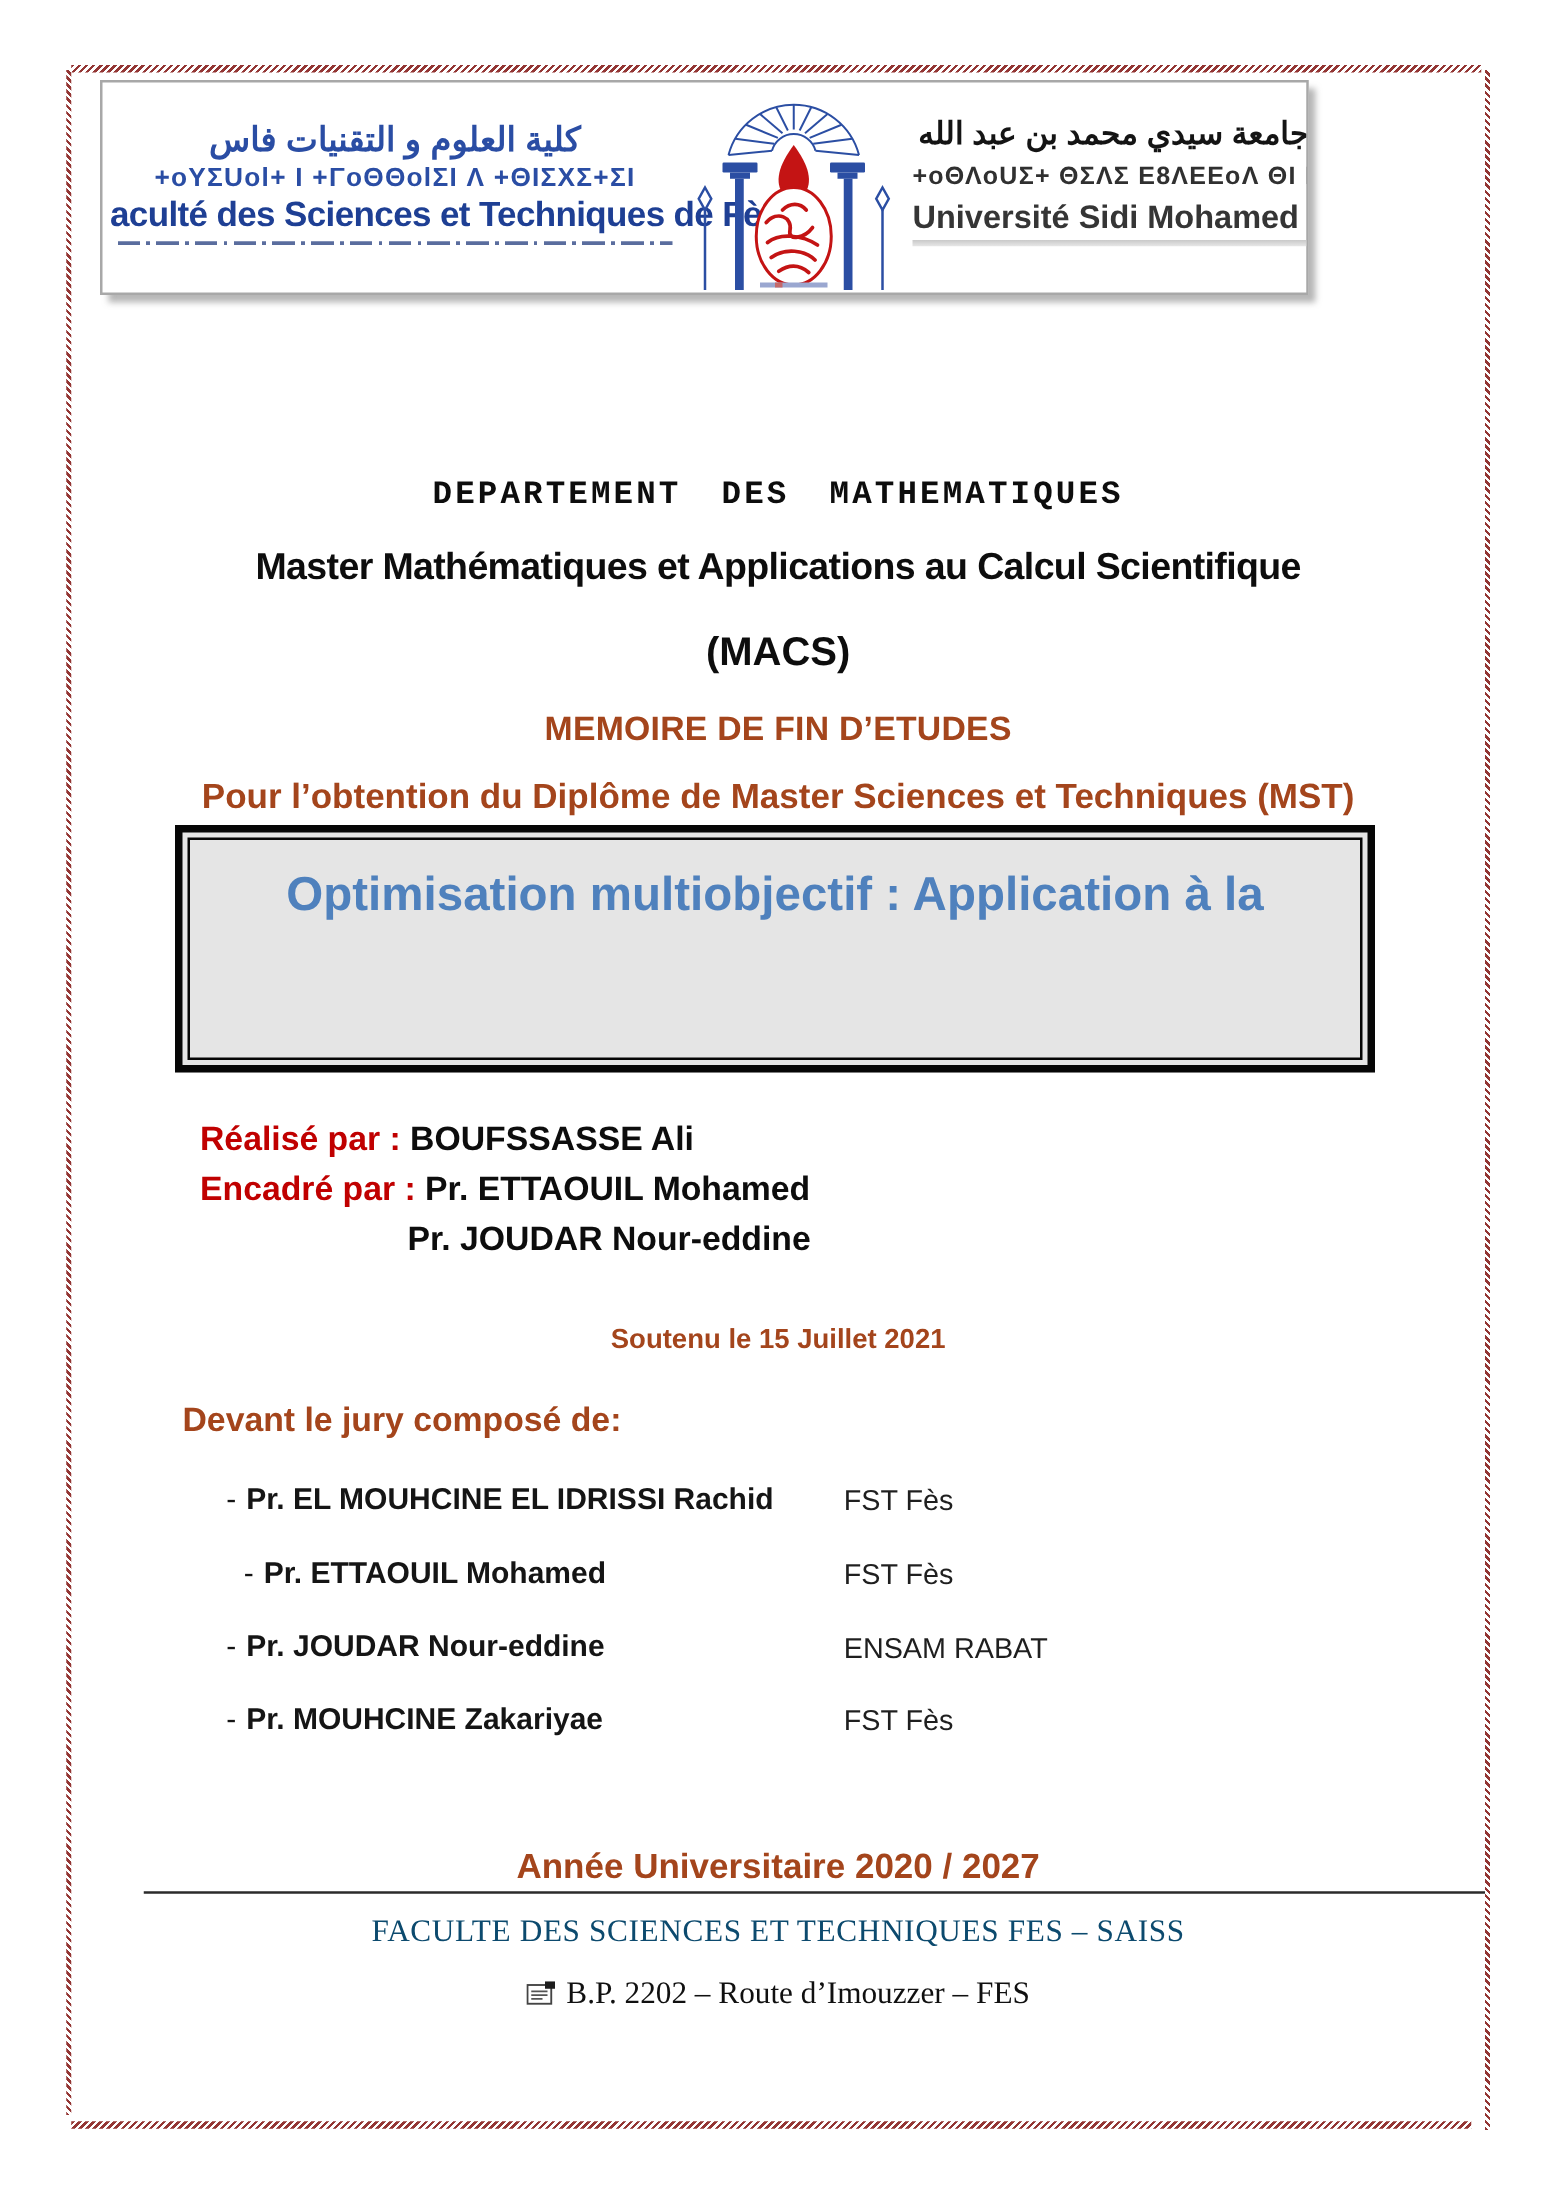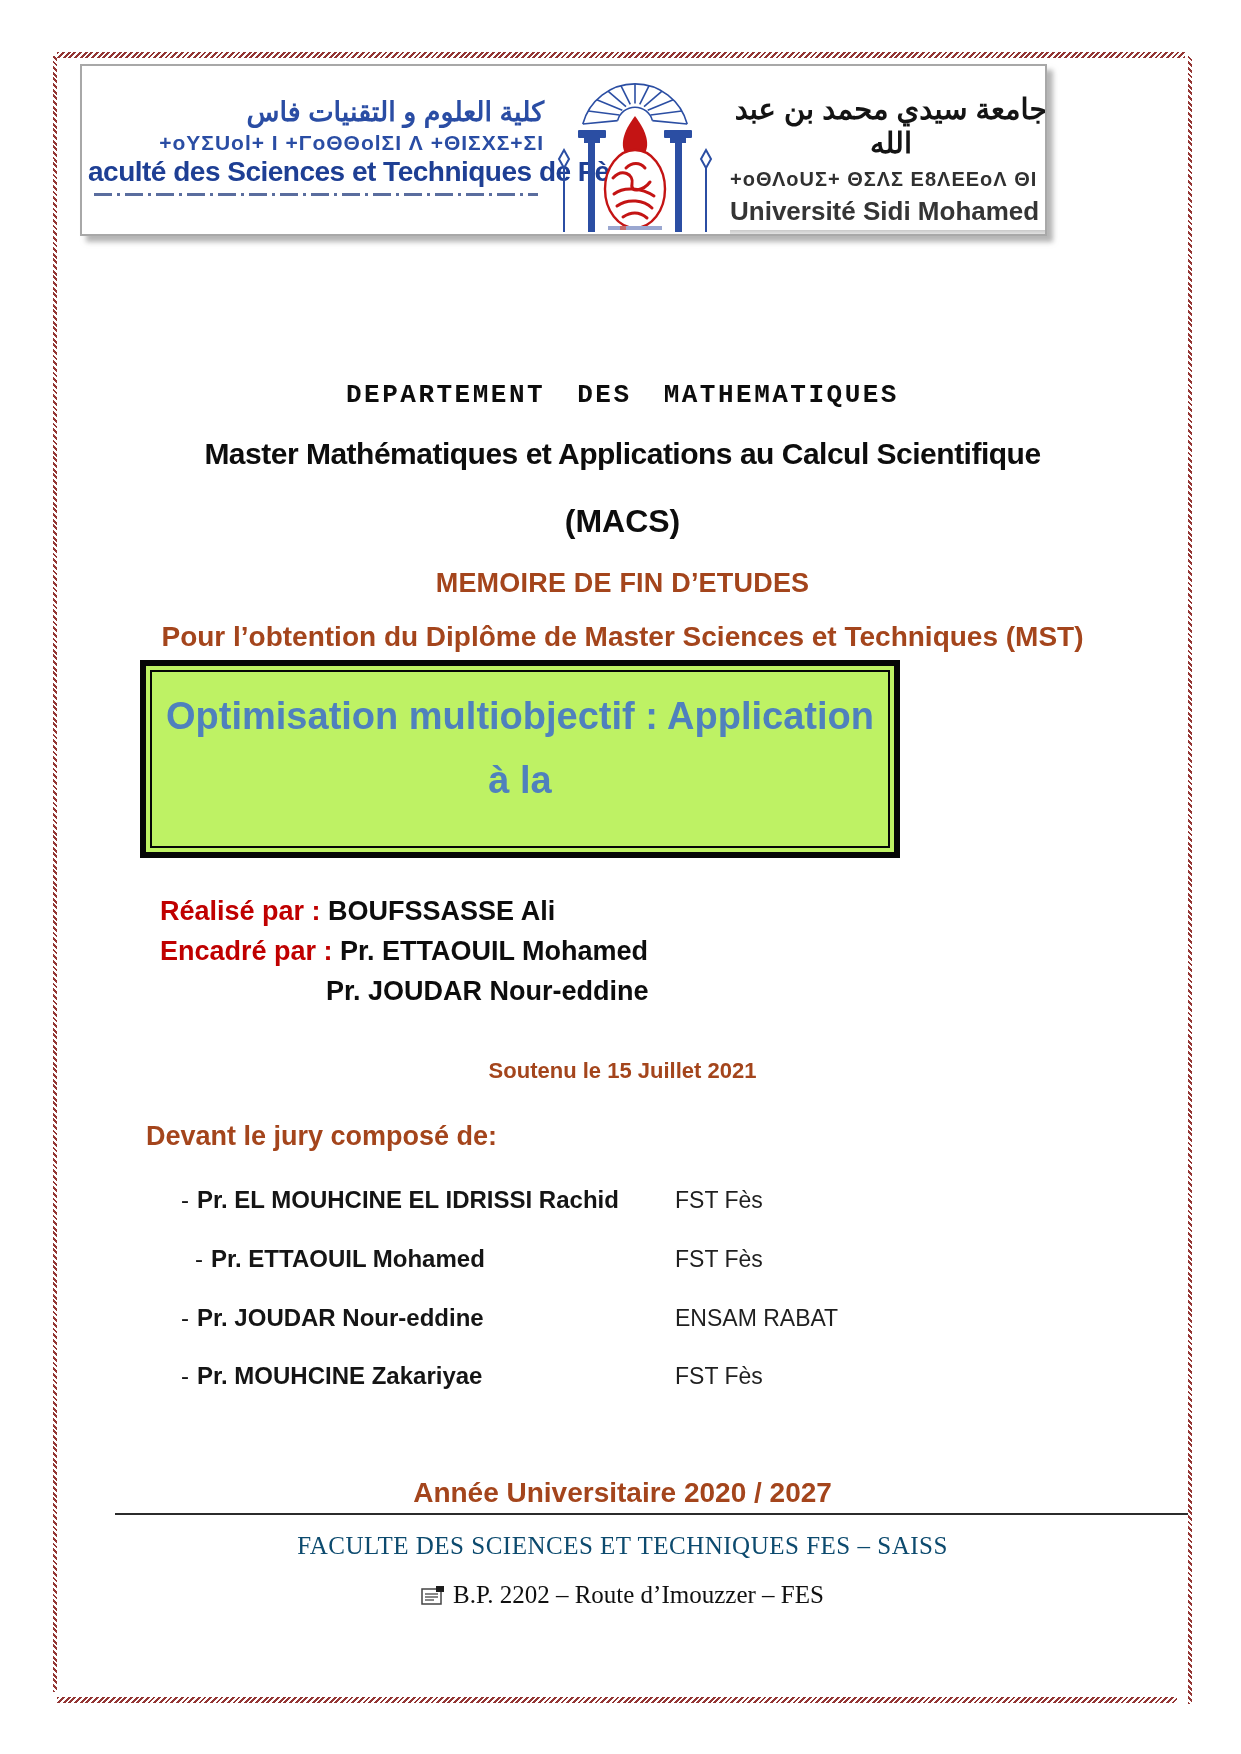--- a/index.html
+++ b/index.html
@@ -22,51 +22,51 @@
   .b-left  { left:53px;  top:56px; height:1636px; }
   .b-right { left:1188px; top:56px; height:1648px; }
 
   
   .header-box {
     position:absolute; left:80px; top:64px; width:967px; height:172px;
     background:#fff; border:2px solid #a8a8a8;
     box-shadow:6px 6px 5px rgba(120,120,120,.55);
     overflow:hidden;
   }
-  .hdr-left { position:absolute; left:6px; top:30px; width:456px; text-align:right; color:#2a4da4; }
+  .hdr-left { position:absolute; left:6px; top:30px; width:456px; text-align:center; color:#2a4da4; }
   .hdr-left .ar  { font-size:27px; font-weight:700; }
   .hdr-left .tif { font-size:21px; font-weight:700; letter-spacing:1px; margin-top:3px; }
   .hdr-left .lat { font-size:28px; font-weight:700; color:#1e3f94; letter-spacing:-0.5px; margin-top:1px; white-space:nowrap; }
   .dashdot {
     margin:5px auto 0; width:444px; height:3px;
     background:repeating-linear-gradient(90deg,#5a6d9e 0 18px,transparent 18px 23px,#5a6d9e 23px 26px,transparent 26px 31px);
   }
   .hdr-logo { position:absolute; left:468px; top:4px; width:170px; height:164px; }
   .hdr-right { position:absolute; left:648px; top:26px; width:322px; text-align:center; }
-  .hdr-right .ar  { font-size:29px; font-weight:700; color:#141414; }
+  .hdr-right .ar  { font-size:25px; font-weight:700; color:#141414; }
   .hdr-right .tif { font-size:20px; font-weight:700; color:#303030; letter-spacing:1px; margin-top:8px; white-space:nowrap; }
   .hdr-right .lat { font-size:26px; font-weight:700; color:#353535; margin-top:5px; white-space:nowrap; }
   .hdr-right .shadowline { margin-top:3px; height:5px; background:linear-gradient(#c9c9c9,#e7e7e7); }
 
   
   .cline { position:absolute; left:57px; width:1131px; text-align:center; color:#0d0d0d; }
   .dept {
     top:380px; font-family:"Liberation Mono", monospace; font-weight:700;
     font-size:26px; letter-spacing:2.5px; word-spacing:14px;
   }
   .master { top:437px; font-size:30px; font-weight:700; letter-spacing:-0.5px; }
   .macs   { top:503px; font-size:32px; font-weight:700; }
   .rust   { color:#a4451c; }
   .memoire   { top:568px; font-size:27px; font-weight:700; letter-spacing:0.2px; }
   .obtention { top:621px; font-size:28px; font-weight:700; }
 
   
   .title-box {
-    position:absolute; left:140px; top:660px; width:760px; height:198px;
-    border:6px solid #060606; padding:4px; background:#bef264;
+    position:absolute; left:140px; top:660px; width:960px; height:198px;
+    border:6px solid #060606; padding:4px; background:#e5e5e5;
   }
   .title-inner { width:100%; height:100%; border:2px solid #060606; text-align:center; padding-top:12px; }
   .title-text { font-size:38px; line-height:64px; font-weight:700; color:#4f81bd; }
 
   
   .credits { position:absolute; left:160px; top:891px; width:860px; font-size:27px; line-height:40px; }
   .credits .lbl { color:#c00000; font-weight:700; }
   .credits .nm  { color:#0d0d0d; font-weight:700; }
   .credits .row3 { padding-left:166px; }
 

